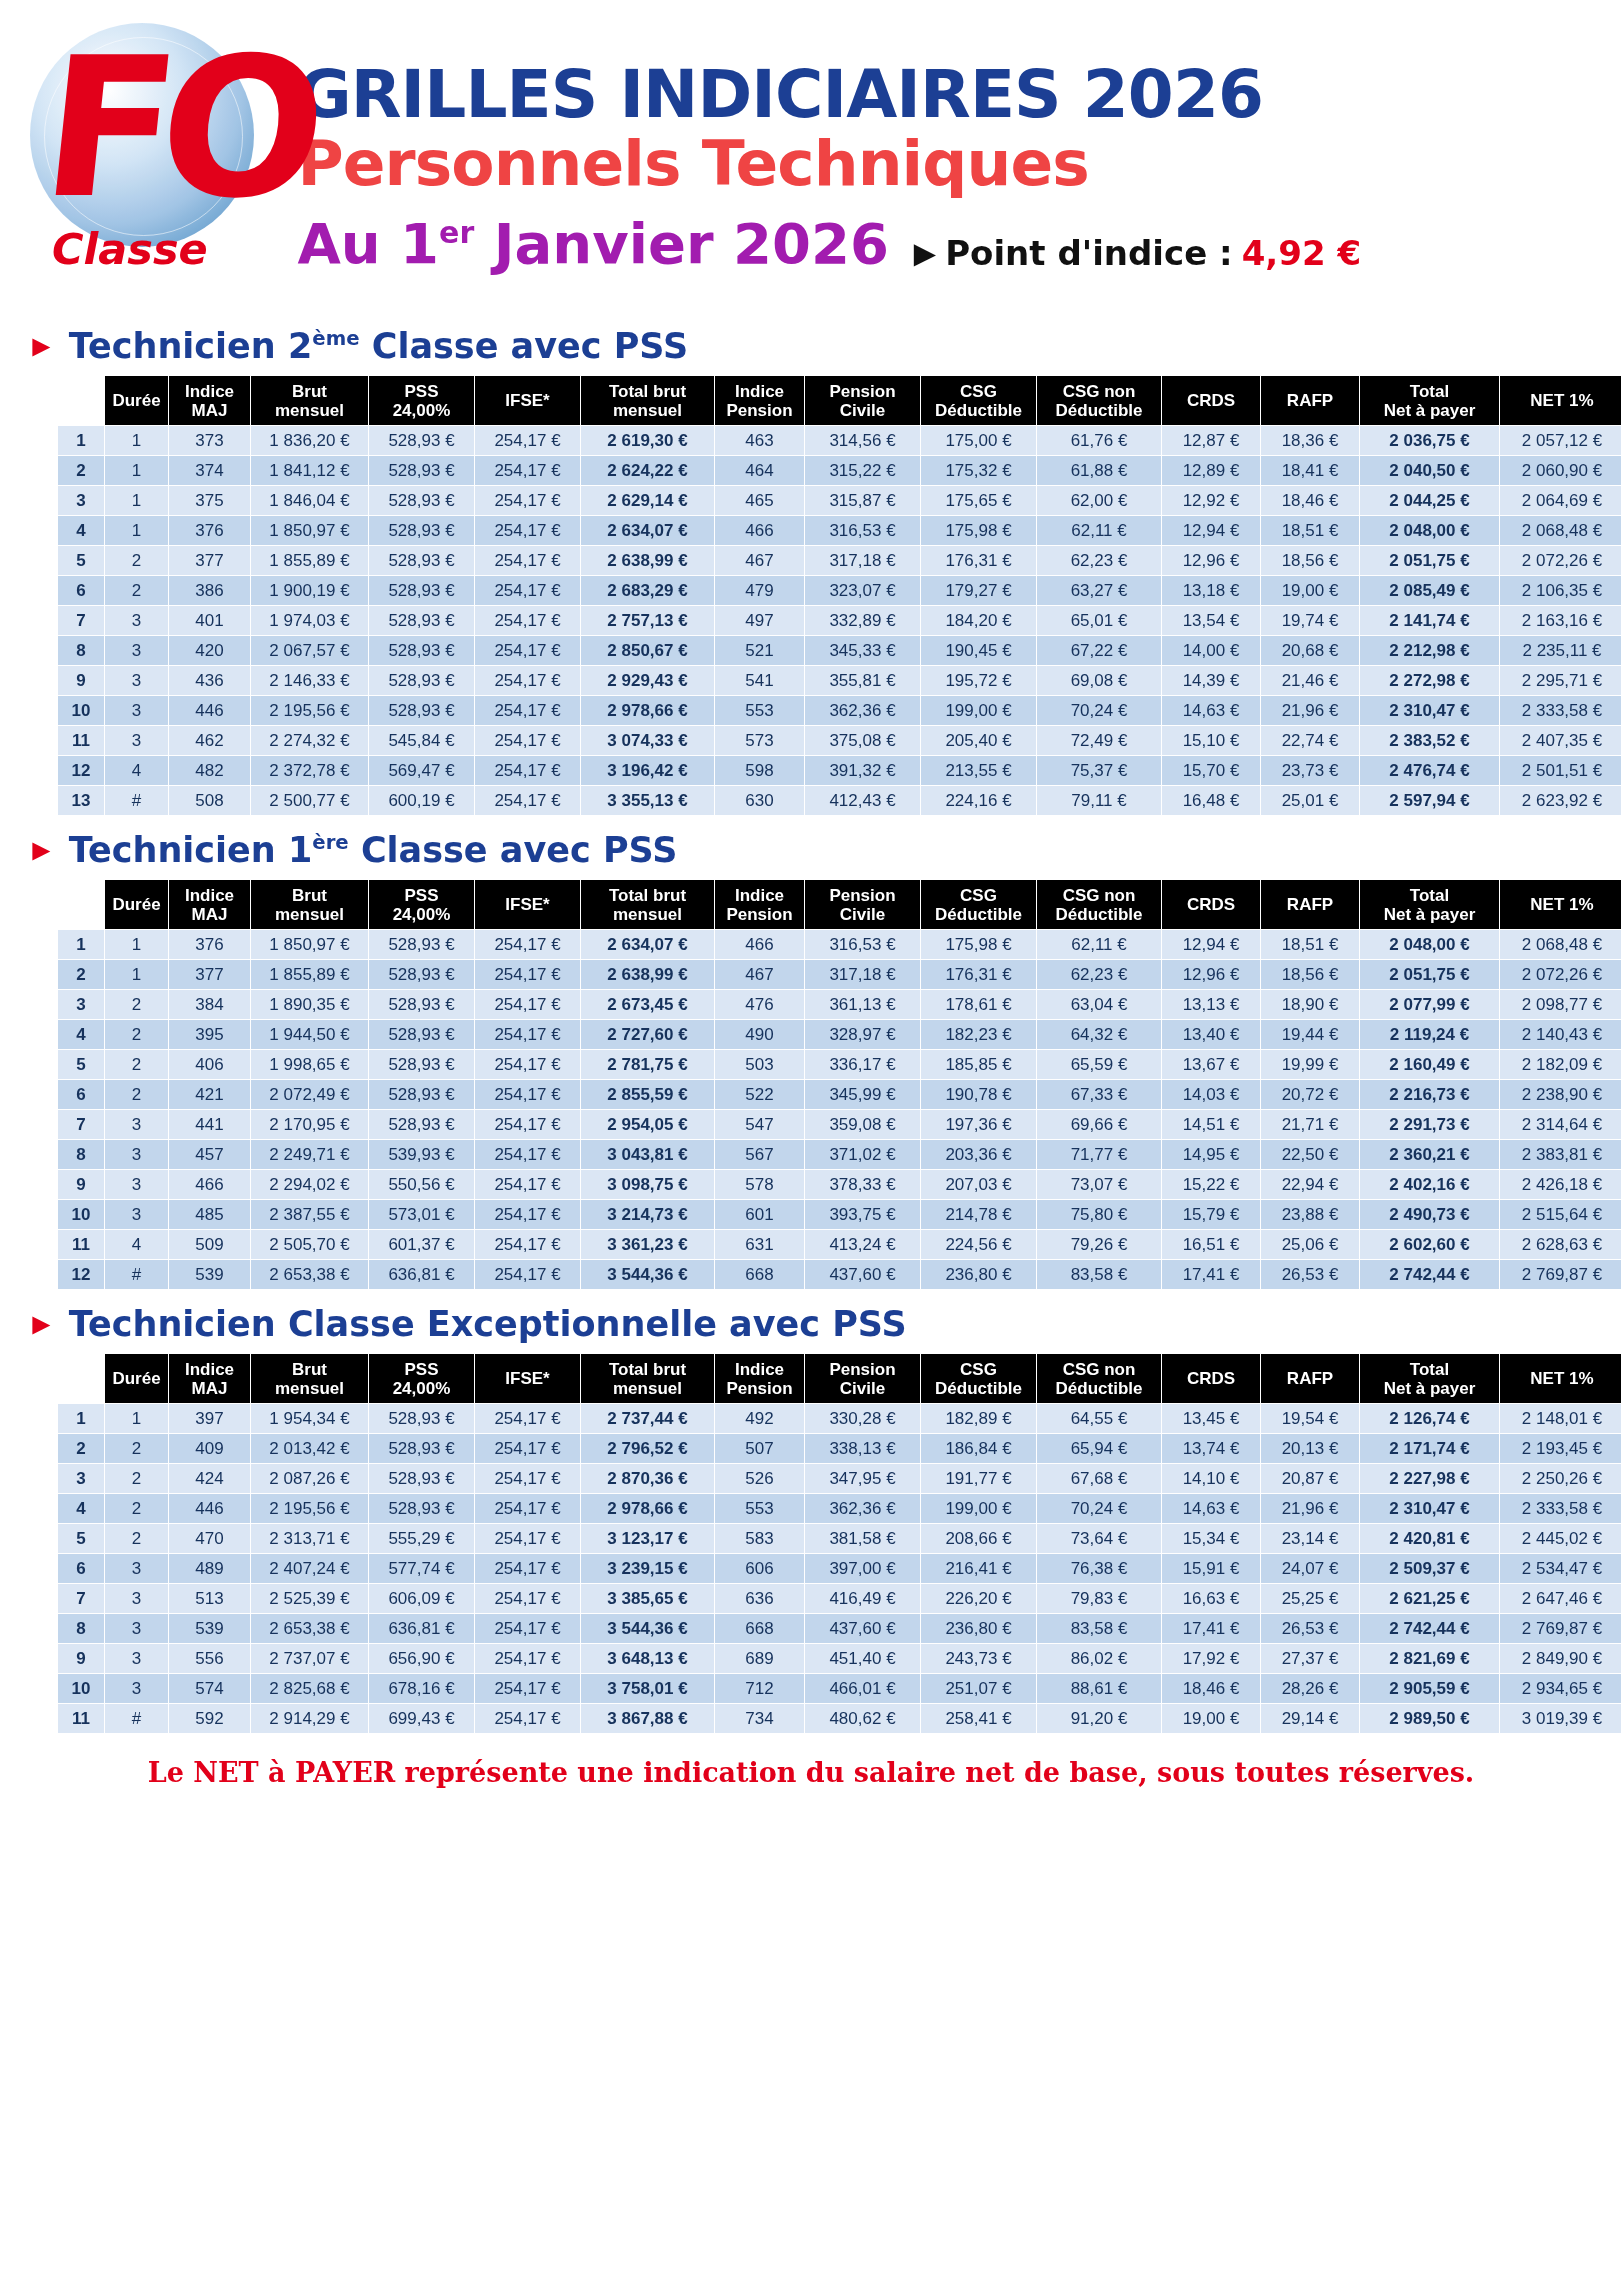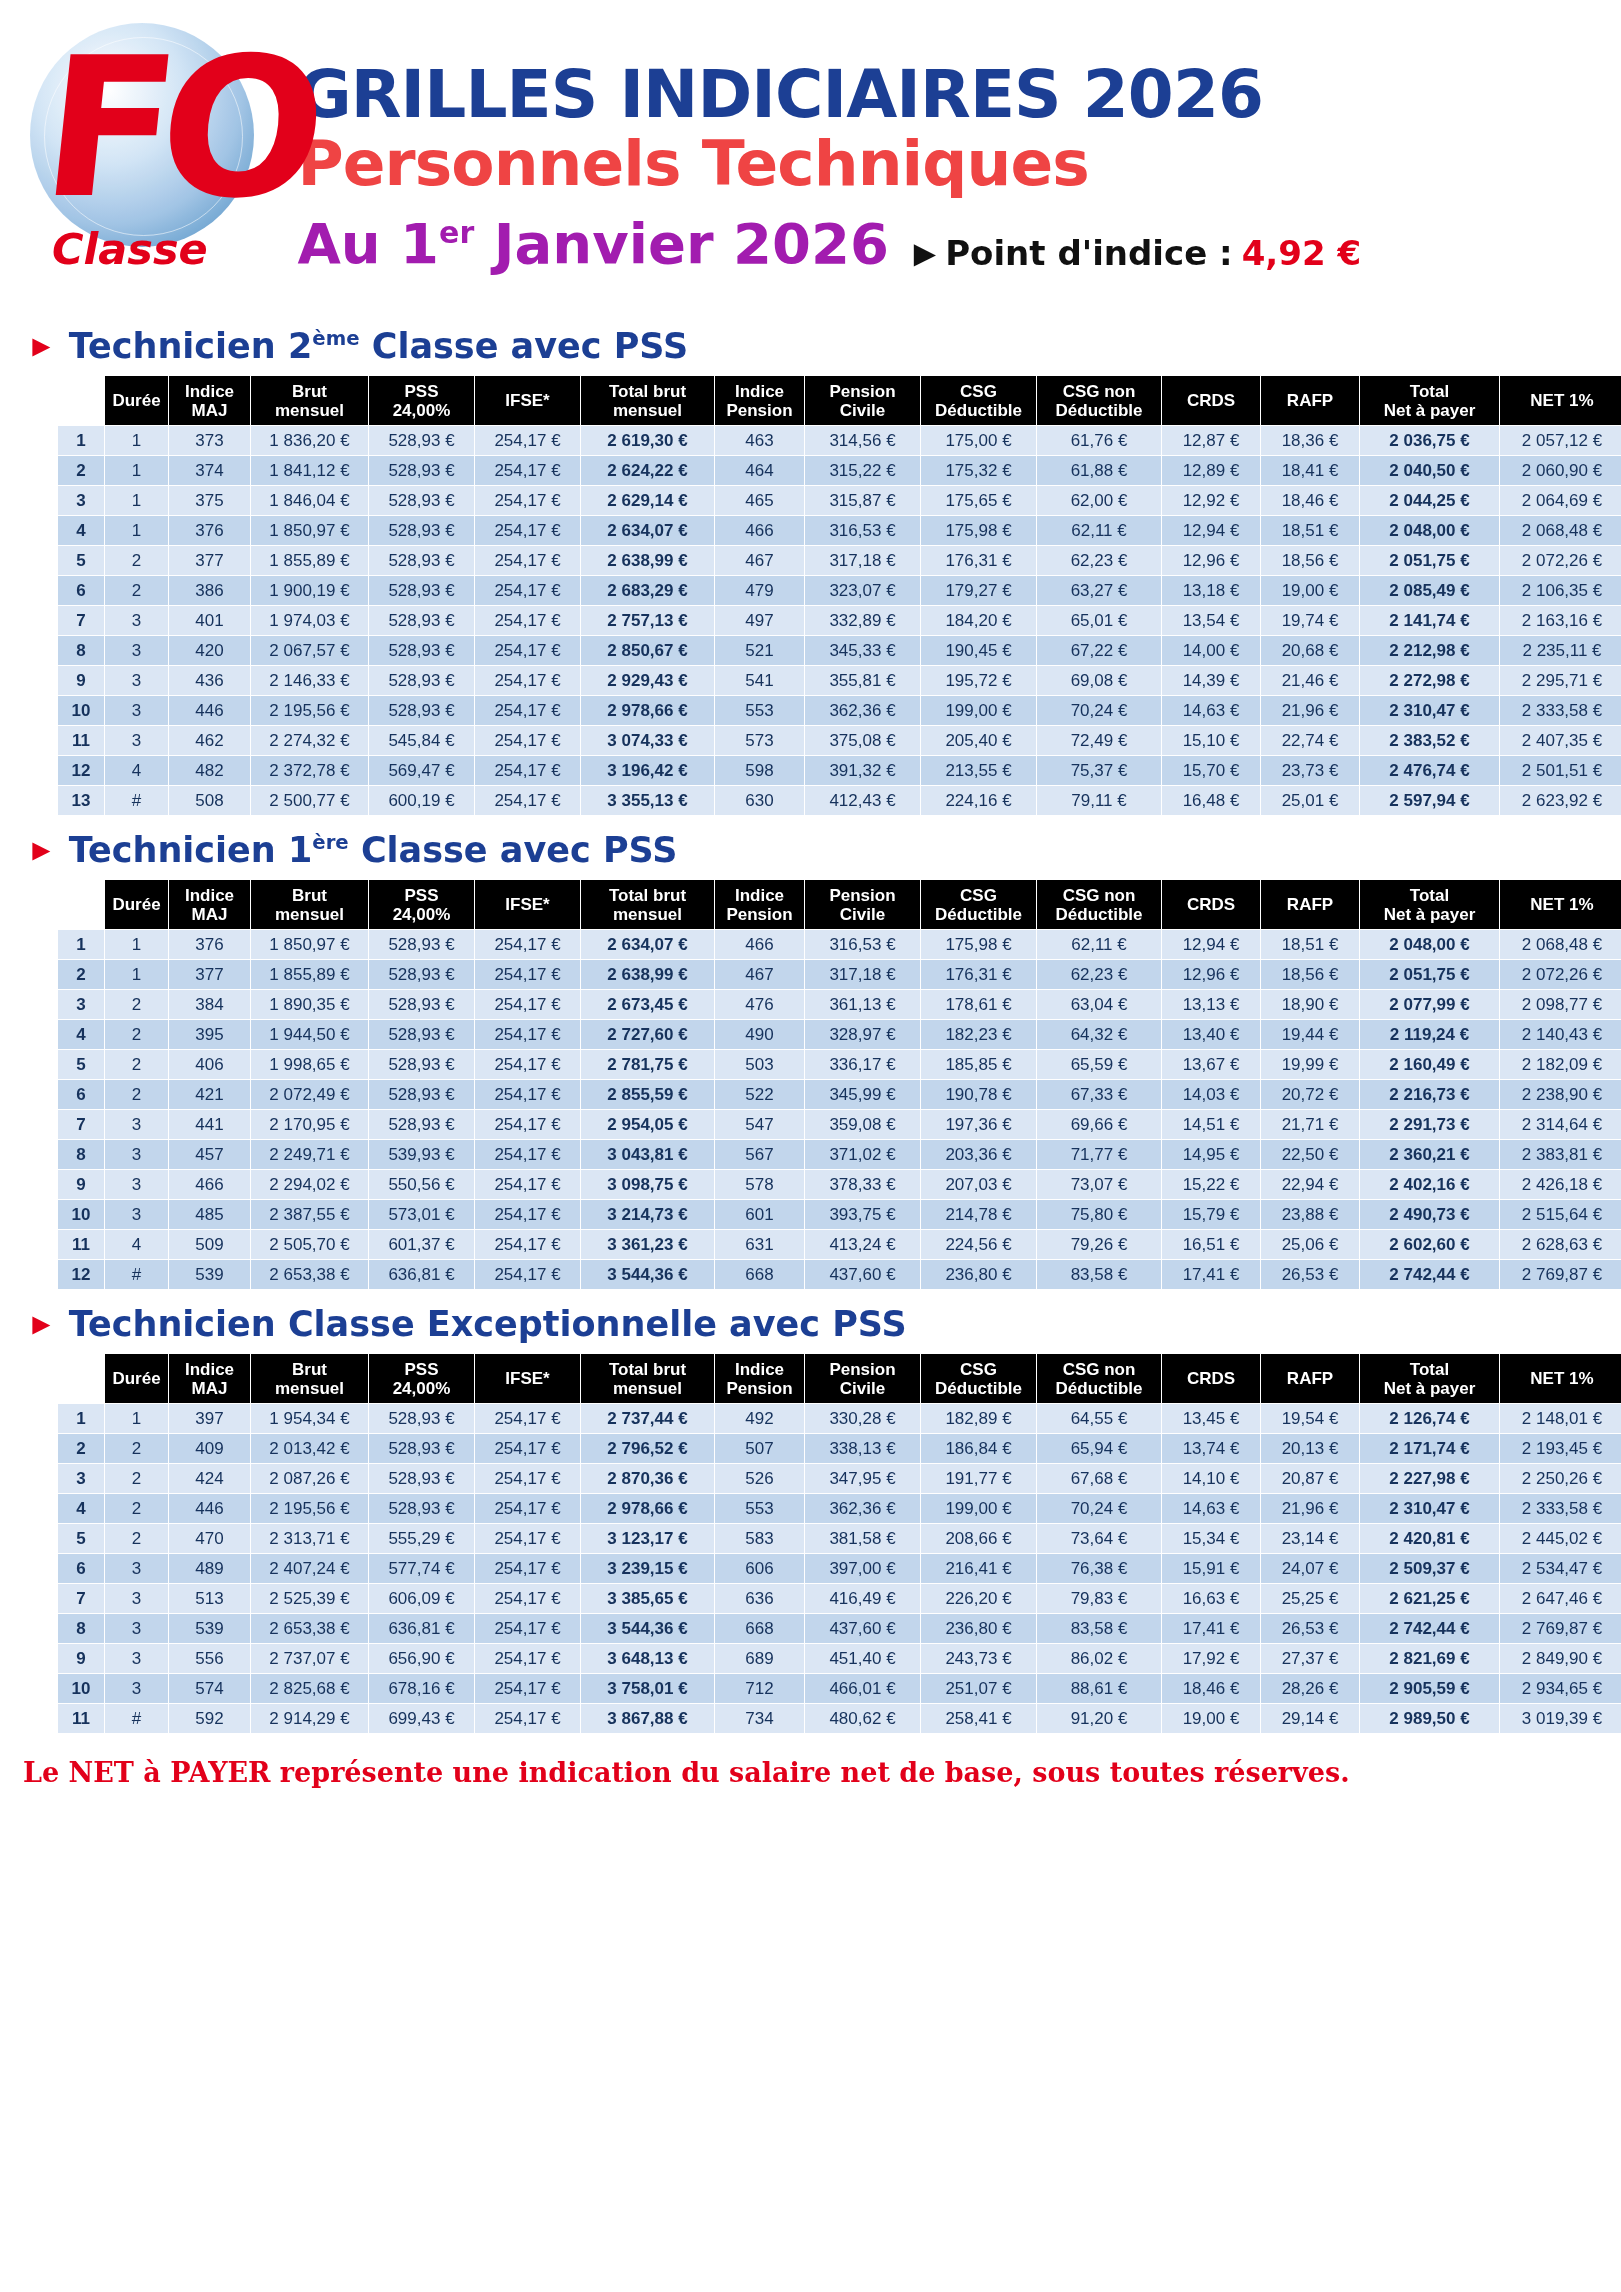--- a/index.html
+++ b/index.html
@@ -190,20 +190,21 @@
   col.c-csgd   { width: 116px; }
   col.c-csgnd  { width: 125px; }
   col.c-crds   { width: 99px; }
   col.c-rafp   { width: 99px; }
   col.c-net    { width: 140px; }
   col.c-n1     { width: 125px; }
 
   
   .footer {
     margin-top: 23px;
+    text-align: center;
     font-family: "DejaVu Serif", serif;
     font-weight: bold;
     font-size: 27px;
     color: #e2001a;
   }
 </style>
 </head>
 <body>
 
 <div class="page">

